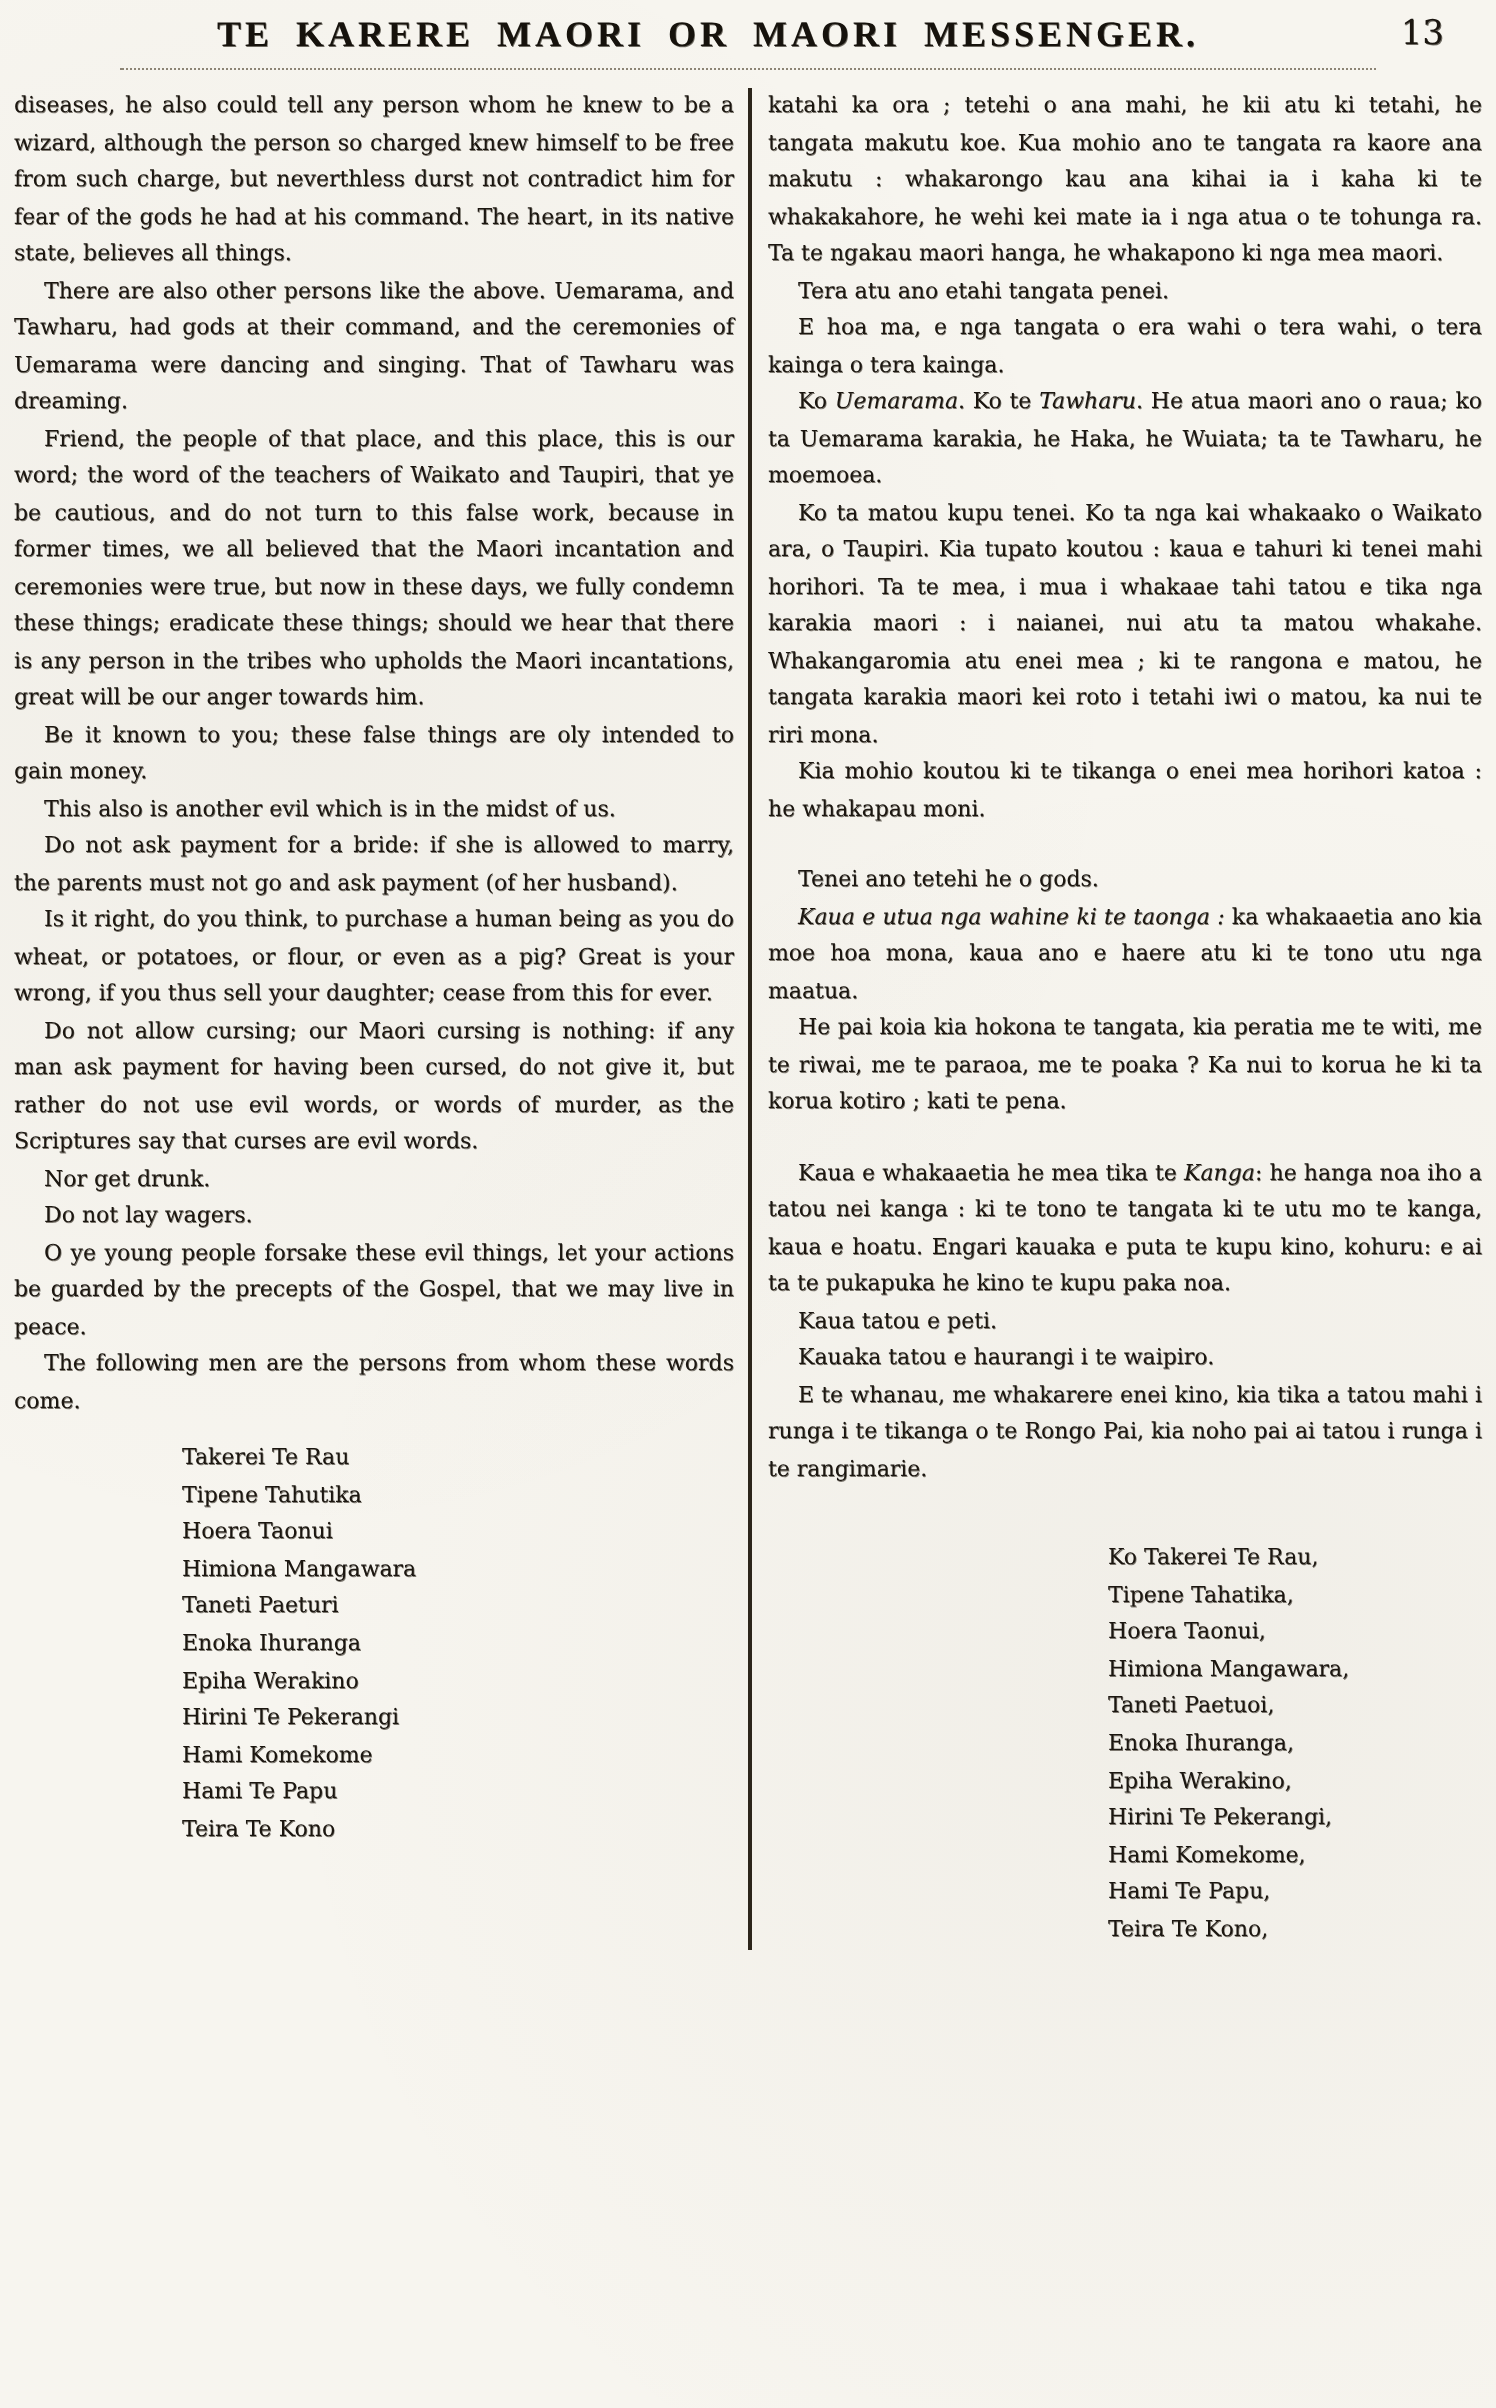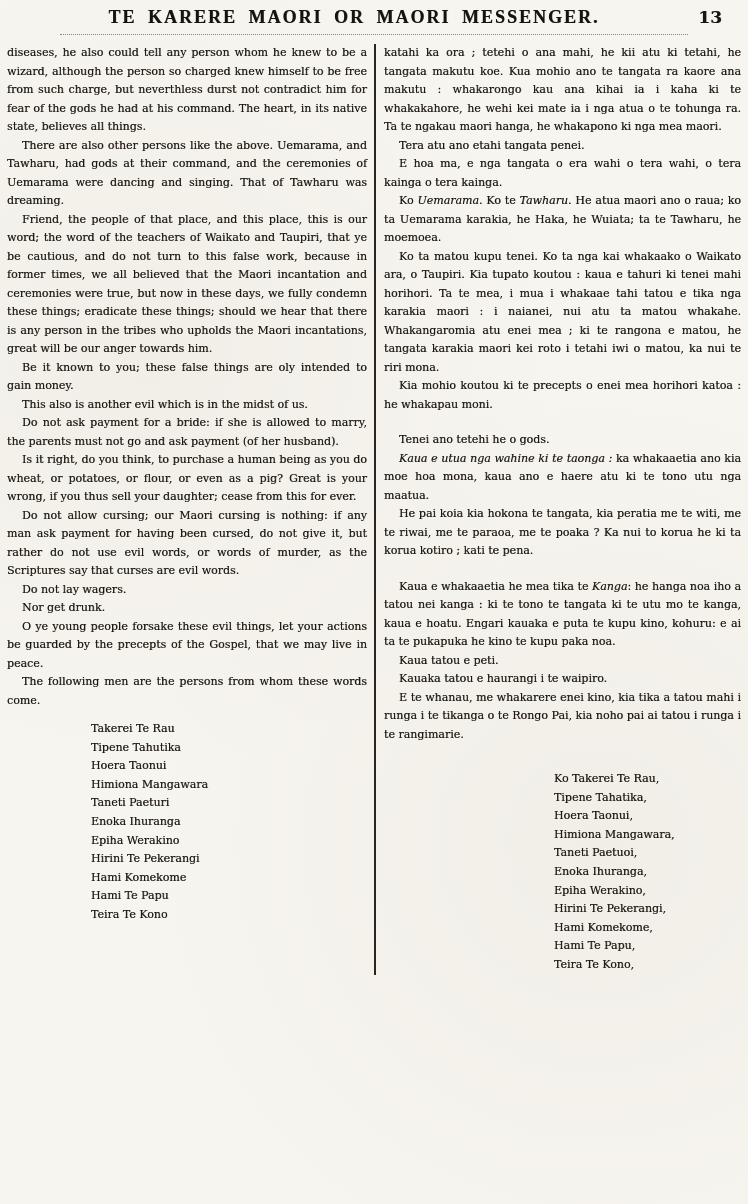--- a/index.html
+++ b/index.html
@@ -31,21 +31,21 @@
     font-weight: bold;
     font-size: 18px;
     letter-spacing: 2px;
     word-spacing: 5px;
     color: #16120c;
     text-shadow: 0.4px 0.4px 0 rgba(20,15,5,0.6);
   }
   .page-number {
     position: absolute;
     right: 26px; top: 7px;
-    font-weight: bold;
+    font-weight: normal;
     font-size: 17px;
     text-shadow: 0.4px 0.4px 0 rgba(20,15,5,0.6);
   }
   .head-rule {
     margin: 27px 60px 0 60px;
     border-bottom: 1px dotted #8d8576;
   }
   .columns {
     display: flex;
     align-items: stretch;
@@ -87,22 +87,22 @@
 
     <div class="col col-left">
       <p>diseases, he also could tell any person whom he knew to be a wizard, although the person so charged knew himself to be free from such charge, but neverthless durst not contradict him for fear of the gods he had at his command.  The heart, in its native state, believes all things.</p>
       <p class="indent">There are also other persons like the above. Uemarama, and Tawharu, had gods at their command, and the ceremonies of Uemarama were dancing and singing.  That of Tawharu was dreaming.</p>
       <p class="indent">Friend, the people of that place, and this place, this is our word; the word of the teachers of Waikato and Taupiri, that ye be cautious, and do not turn to this false work, because in former times, we all believed that the Maori incantation and ceremonies were true, but now in these days, we fully condemn these things; eradicate these things; should we hear that there is any person in the tribes who upholds the Maori incantations, great will be our anger towards him.</p>
       <p class="indent">Be it known to you; these false things are oly intended to gain money.</p>
       <p class="indent">This also is another evil which is in the midst of us.</p>
       <p class="indent">Do not ask payment for a bride: if she is allowed to marry, the parents must not go and ask payment (of her husband).</p>
       <p class="indent">Is it right, do you think, to purchase a human being as you do wheat, or potatoes, or flour, or even as a pig? Great is your wrong, if you thus sell your daughter; cease from this for ever.</p>
       <p class="indent">Do not allow cursing; our Maori cursing is nothing: if any man ask payment for having been cursed, do not give it, but rather do not use evil words, or words of murder, as the Scriptures say that curses are evil words.</p>
+      <p class="indent">Nor get drunk.</p>
       <p class="indent">Do not lay wagers.</p>
-      <p class="indent">Nor get drunk.</p>
       <p class="indent">O ye young people forsake these evil things, let your actions be guarded by the precepts of the Gospel, that we may live in peace.</p>
       <p class="indent">The following men are the persons from whom these words come.</p>
       <div class="names">
           <div>Takerei Te Rau</div>
           <div>Tipene Tahutika</div>
           <div>Hoera Taonui</div>
           <div>Himiona Mangawara</div>
           <div>Taneti Paeturi</div>
           <div>Enoka Ihuranga</div>
           <div>Epiha Werakino</div>
@@ -112,21 +112,21 @@
           <div>Teira Te Kono</div>
         </div>
     </div>
 
     <div class="col col-right">
       <p>katahi ka ora ; tetehi o ana mahi, he kii atu ki tetahi, he tangata makutu koe.  Kua mohio ano te tangata ra kaore ana makutu : whakarongo kau ana kihai ia i kaha ki te whakakahore, he wehi kei mate ia i nga atua o te tohunga ra.  Ta te ngakau maori hanga, he whakapono ki nga mea maori.</p>
       <p class="indent">Tera atu ano etahi tangata penei.</p>
       <p class="indent">E hoa ma, e nga tangata o era wahi o tera wahi, o tera kainga o tera kainga.</p>
       <p class="indent"><span>Ko </span><span style="font-style: italic;">Uemarama</span><span>.  Ko te </span><span style="font-style: italic;">Tawharu</span><span>.  He atua maori ano o raua; ko ta Uemarama karakia, he Haka, he Wuiata; ta te Tawharu, he moemoea.</span></p>
       <p class="indent">Ko ta matou kupu tenei.  Ko ta nga kai whakaako o Waikato ara, o Taupiri.  Kia tupato koutou : kaua e tahuri ki tenei mahi horihori.  Ta te mea, i mua i whakaae tahi tatou e tika nga karakia maori : i naianei, nui atu ta matou whakahe.  Whakangaromia atu enei mea ; ki te rangona e matou, he tangata karakia maori kei roto i tetahi iwi o matou, ka nui te riri mona.</p>
-      <p class="indent">Kia mohio koutou ki te precepts o enei mea horihori katoa :  he whakapau moni.</p>
+      <p class="indent">Kia mohio koutou ki te tikanga o enei mea horihori katoa :  he whakapau moni.</p>
       <p class="indent gap">Tenei ano tetehi he o gods.</p>
       <p class="indent"><span style="font-style: italic;">Kaua e utua nga wahine ki te taonga :</span><span>  ka whakaaetia ano kia moe hoa mona, kaua ano e haere atu ki te tono utu nga maatua.</span></p>
       <p class="indent">He pai koia kia hokona te tangata, kia peratia me te witi, me te riwai, me te paraoa, me te poaka ?  Ka nui to korua he ki ta korua kotiro ; kati te pena.</p>
       <p class="indent gap"><span>Kaua e whakaaetia he mea tika te </span><span style="font-style: italic;">Kanga</span><span>: he hanga noa iho a tatou nei kanga :  ki te tono te tangata ki te utu mo te kanga, kaua e hoatu.  Engari kauaka e puta te kupu kino, kohuru: e ai ta te pukapuka he kino te kupu paka noa.</span></p>
       <p class="indent">Kaua tatou e peti.</p>
       <p class="indent">Kauaka tatou e haurangi i te waipiro.</p>
       <p class="indent">E te whanau, me whakarere enei kino, kia tika a tatou mahi i runga i te tikanga o te Rongo Pai, kia noho pai ai tatou i runga i te rangimarie.</p>
       <div class="names">
           <div>Ko Takerei Te Rau,</div>
           <div>Tipene Tahatika,</div>

